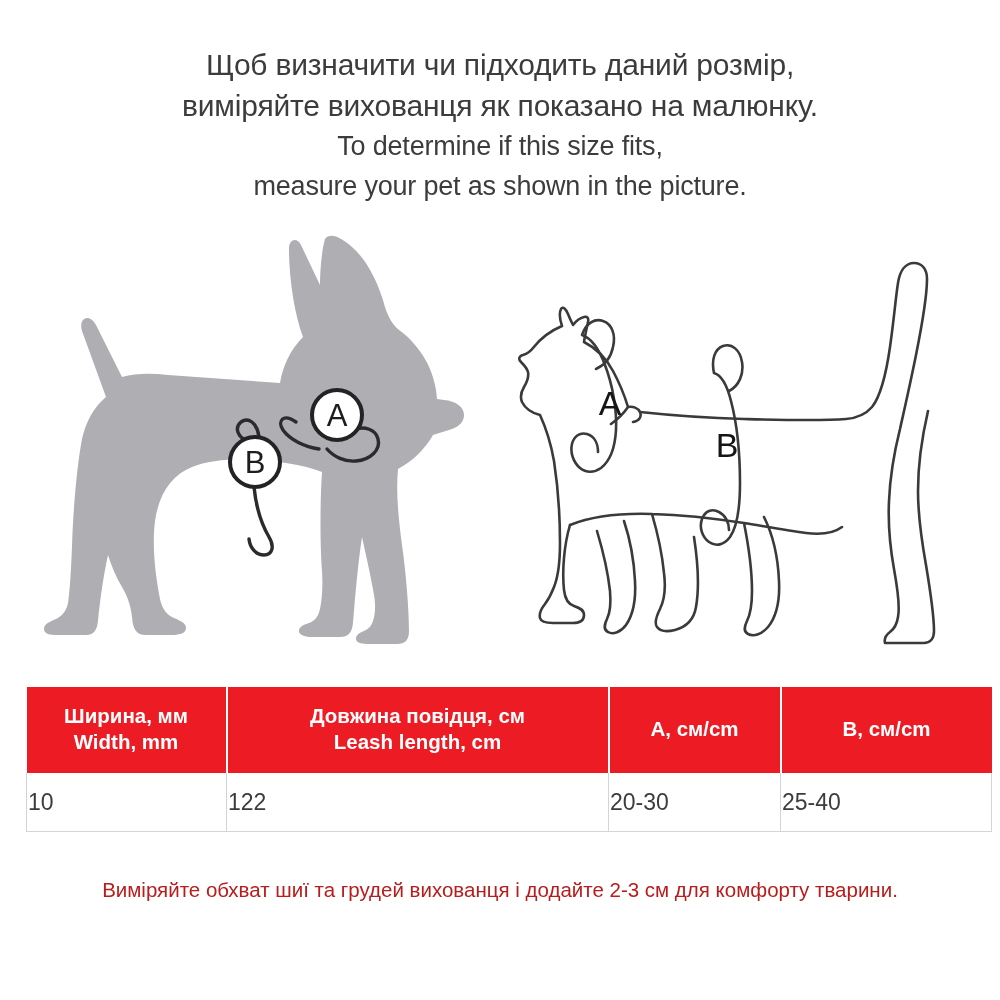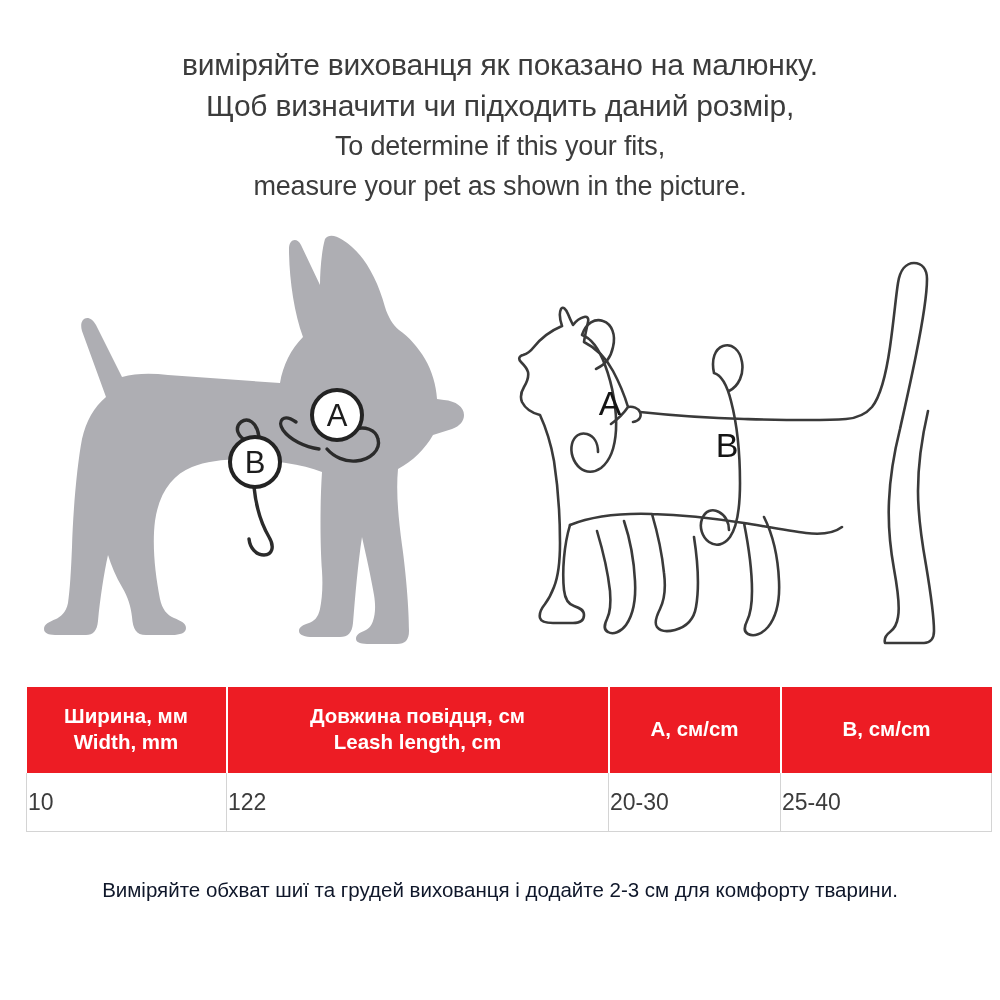--- a/index.html
+++ b/index.html
@@ -92,31 +92,31 @@
     position: absolute;
     left: 0;
     top: 874px;
     width: 1000px;
     text-align: center;
   }
   .foot-line {
     display: block;
     font-size: 20.5px;
     line-height: 31px;
-    color: #0f172a;
+    color: #b91c1c;
     font-weight: 400;
   }
 </style>
 </head>
 <body>
 
 <div id="title-block">
+  <span class="title-line title-ua">Щоб визначити чи підходить даний розмір,</span>
   <span class="title-line title-ua">вимiряйте вихованця як показано на малюнку.</span>
-  <span class="title-line title-ua">Щоб визначити чи підходить даний розмір,</span>
-  <span class="title-line title-en">To determine if this your fits,</span>
+  <span class="title-line title-en">To determine if this size fits,</span>
   <span class="title-line title-en">measure your pet as shown in the picture.</span>
 </div>
 
 <div id="illustration">
   <svg width="1000" height="420" viewBox="0 0 1000 420" xmlns="http://www.w3.org/2000/svg">
 
     <g>
       <path fill="#aeaeb3" d="M325,14
                C322,24 320,44 320,60
                L301,20

